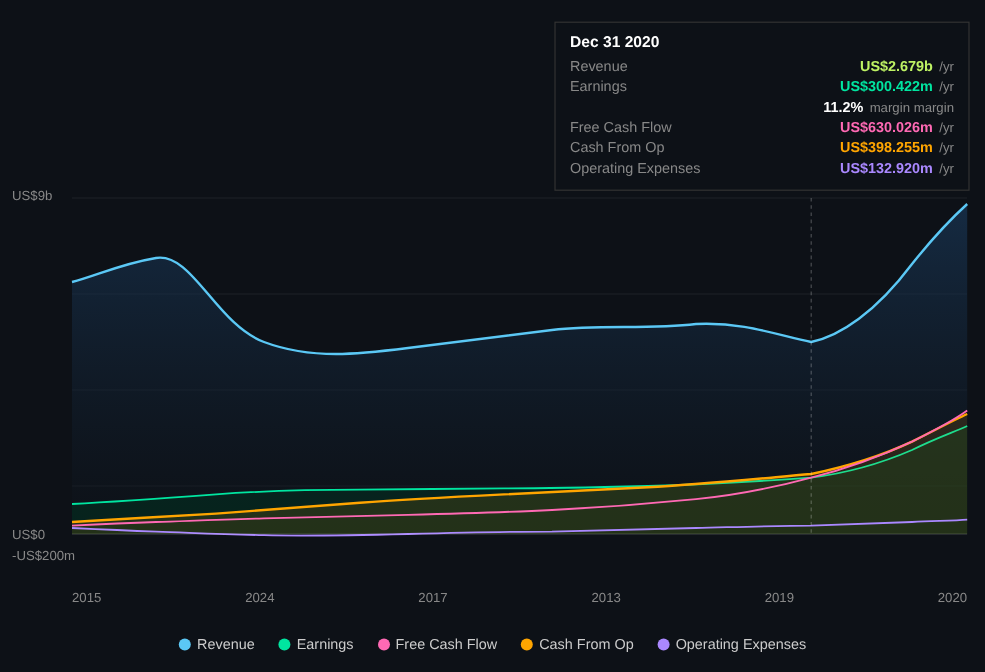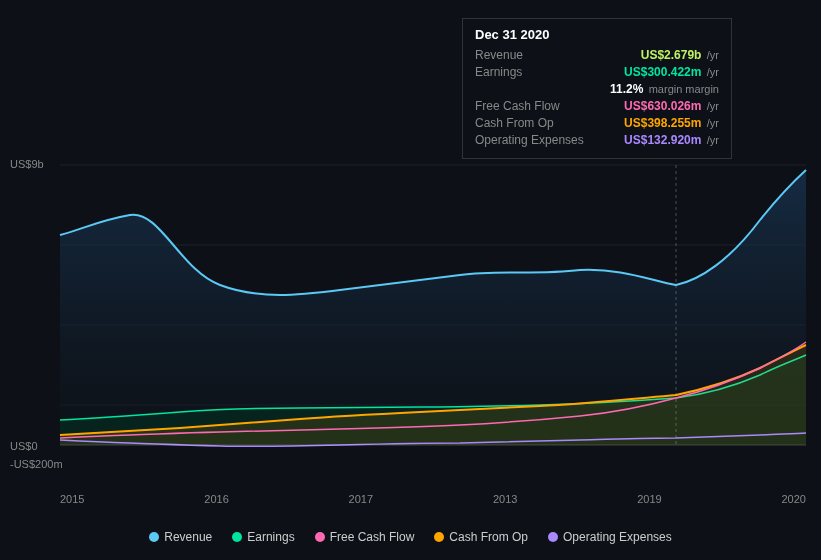--- a/index.html
+++ b/index.html
@@ -17,21 +17,21 @@
       position: relative;
       width: 821px;
       height: 560px;
     }
 
     
     .tooltip-box {
       position: absolute;
       top: 18px;
       left: 462px;
-      width: 270px;
+      width: 346px;
       background: #0d1117;
       border: 1px solid #333;
       padding: 8px 12px;
       z-index: 10;
     }
 
     .tooltip-title {
       color: #fff;
       font-size: 13px;
       font-weight: bold;
@@ -176,21 +176,21 @@
   </svg>
 
   <div class="y-label y-label-3b">US$9b</div>
 
   <div class="y-label" style="top: 440px; text-align: right;">US$0</div>
 
   <div class="y-label" style="top: 458px;">-US$200m</div>
 
   <div class="x-labels">
     <span>2015</span>
-    <span>2016</span>
+    <span>2024</span>
     <span>2017</span>
     <span>2013</span>
     <span>2019</span>
     <span>2020</span>
   </div>
 
   <div class="tooltip-box">
     <div class="tooltip-title">Dec 31 2020</div>
 
     <div class="tooltip-row">

